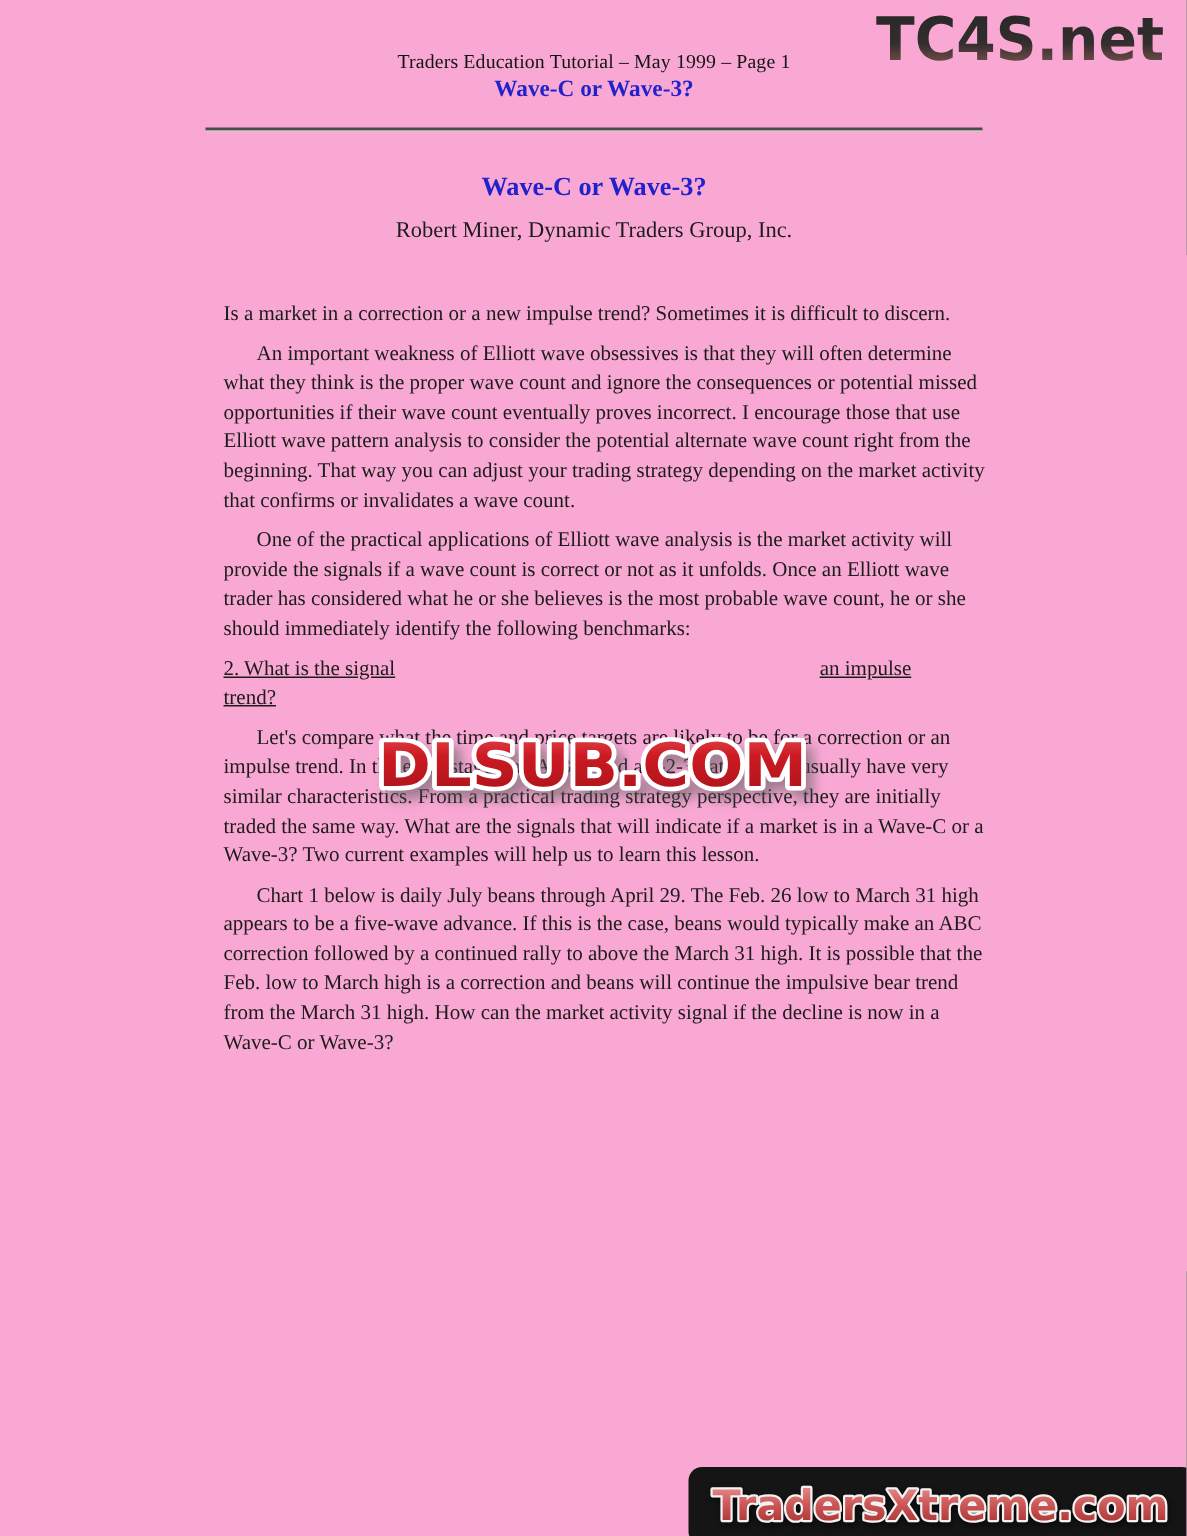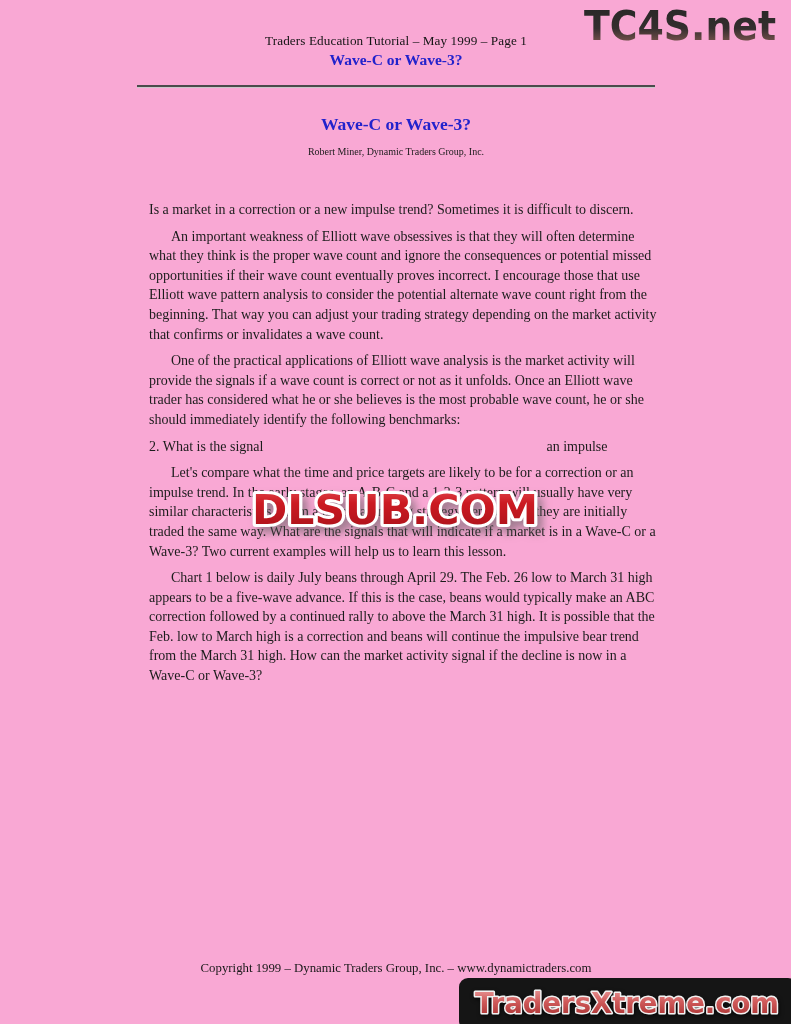--- a/index.html
+++ b/index.html
@@ -16,21 +16,21 @@
   .header-line1 { font-size:13.2px; color:#141414; letter-spacing:0.1px; }
   .header-line2 { font-size:15.5px; font-weight:bold; margin-top:2px; }
   .header-rule {
     position:absolute; left:137px; top:85px; width:518px; height:3px;
     border-top:2px solid #4b4b4b; border-bottom:1px solid #c9c9c9;
   }
   
   .article-title { position:absolute; left:137px; top:114px; width:518px; text-align:center;
     font-size:17.5px; font-weight:bold; }
   .article-byline { position:absolute; left:137px; top:146px; width:518px; text-align:center;
-    font-size:10px; }
+    font-size:15px; }
   
   .article-body {
     position:absolute; left:137px; top:200px; width:516px;
     font-size:14px; line-height:19.6px; text-align:left;margin-left:12px;
   }
   .article-body p { margin:0 0 7px 0; }
   .article-body p.indent { text-indent:22px; }
   .item2-line1 { white-space:nowrap; }
   .item2-gap { display:inline-block; width:283px; }
   
@@ -74,39 +74,39 @@
   </div>
   <div class="header-rule"></div>
 
   <div class="article-title" style="color:#2222cc;">Wave-C or Wave-3?</div>
   <div class="article-byline">Robert Miner, Dynamic Traders Group, Inc.</div>
 
   <div class="article-body">
     <p>Is a market in a correction or a new impulse trend? Sometimes it is difficult to discern.</p>
     <p class="indent">An important weakness of Elliott wave obsessives is that they will often determine what they think is the proper wave count and ignore the consequences or potential missed opportunities if their wave count eventually proves incorrect. I encourage those that use Elliott wave pattern analysis to consider the potential alternate wave count right from the beginning. That way you can adjust your trading strategy depending on the market activity that confirms or invalidates a wave count.</p>
     <p class="indent">One of the practical applications of Elliott wave analysis is the market activity will provide the signals if a wave count is correct or not as it unfolds. Once an Elliott wave trader has considered what he or she believes is the most probable wave count, he or she should immediately identify the following benchmarks:</p>
-    <div style="margin-bottom:7px;">
+    <div style="margin-bottom:7px;text-decoration:underline;">
       <div class="item2-line1"><span>2. What is the signal</span><span class="item2-gap"></span><span>an impulse</span></div>
+      <div>trend?</div>
     </div>
     <p class="indent">Let's compare what the time and price targets are likely to be for a correction or an impulse trend. In the early stages, an A-B-C and a 1-2-3 pattern will usually have very similar characteristics. From a practical trading strategy perspective, they are initially traded the same way. What are the signals that will indicate if a market is in a Wave-C or a Wave-3? Two current examples will help us to learn this lesson.</p>
     <p class="indent">Chart 1 below is daily July beans through April 29. The Feb. 26 low to March 31 high appears to be a five-wave advance. If this is the case, beans would typically make an ABC correction followed by a continued rally to above the March 31 high. It is possible that the Feb. low to March high is a correction and beans will continue the impulsive bear trend from the March 31 high. How can the market activity signal if the decline is now in a Wave-C or Wave-3?</p>
   </div>
 
   <svg class="dlsub-svg" viewBox="0 0 304 62">
     <defs>
       <linearGradient id="dlsubGrad" x1="0" y1="0" x2="0" y2="1">
         <stop offset="0%" stop-color="#e2494f"></stop>
         <stop offset="35%" stop-color="#cc1a22"></stop>
         <stop offset="100%" stop-color="#a8121a"></stop>
       </linearGradient>
     </defs>
     <text x="8" y="46" font-family="DejaVu Sans, sans-serif" font-weight="bold" font-size="40" textLength="286" lengthAdjust="spacingAndGlyphs" fill="url(#dlsubGrad)" stroke="#ffffff" stroke-width="6" stroke-linejoin="round" paint-order="stroke">DLSUB.COM</text>
   </svg>
 
-  <div class="footer-copyright">Copyright 1999 – Dynamic Traders Group, Inc. – www.dynamictraders.com</div>
 
   <div class="xtreme-badge">
     <svg class="xtreme-svg" viewBox="0 0 312 34">
       <defs>
         <linearGradient id="xtremeGrad" x1="0" y1="0" x2="0" y2="1">
           <stop offset="0%" stop-color="#eda0a0"></stop>
           <stop offset="45%" stop-color="#cf5a5a"></stop>
           <stop offset="100%" stop-color="#a22a2a"></stop>
         </linearGradient>
       </defs>

